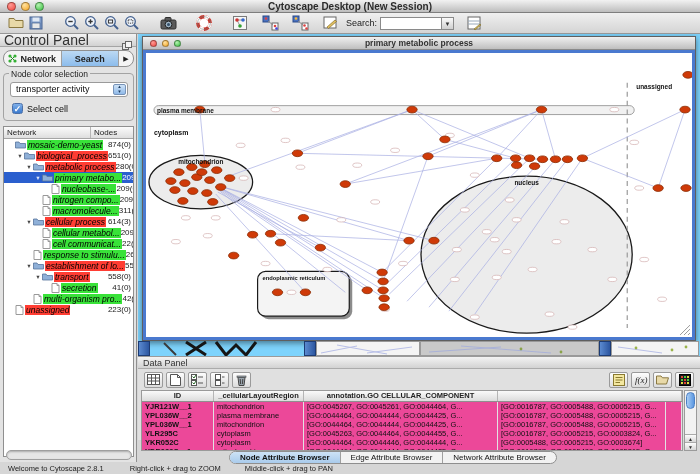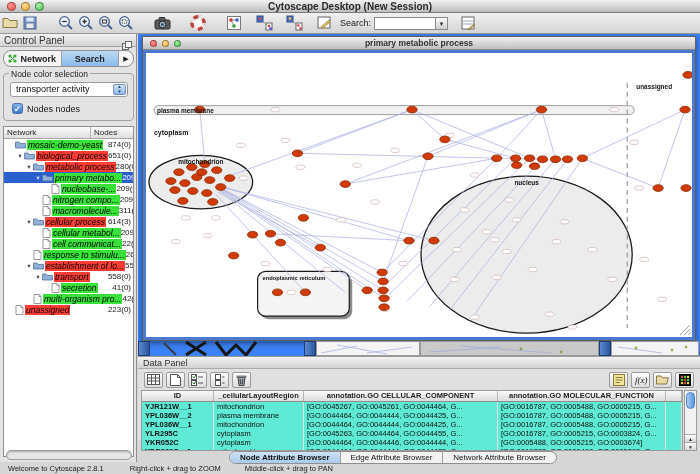--- a/index.html
+++ b/index.html
@@ -13,35 +13,35 @@
   .lights { position:absolute; left:7px; top:2px; display:flex; gap:5px; }
   .light { width:9px; height:9px; border-radius:50%; border:1px solid rgba(0,0,0,.35); }
   .light.red { background:radial-gradient(circle at 35% 30%, #ff9a94, #f04a42); }
   .light.yellow { background:radial-gradient(circle at 35% 30%, #ffe2a0, #f5a623); }
   .light.green { background:radial-gradient(circle at 35% 30%, #b6f2b2, #37bf3e); }
   .lights.small .light { width:7px; height:7px; }
 
   
   #toolbar { position:absolute; left:0; top:13px; width:700px; height:21px;
     background:linear-gradient(#f0f0f0,#d4d4d4); border-bottom:1px solid #979797;
-    display:flex; align-items:center; padding-left:0; }
+    display:flex; align-items:center; padding-left:6px; }
   .tb-icon { width:20px; height:19px; display:flex; align-items:center; justify-content:center; flex:0 0 auto; }
   .tb-gap { width:10px; flex:0 0 auto; }
   .tb-gap-lg { width:16px; flex:0 0 auto; }
   #search-label { font-size:9px; color:#222; margin:0 3px 0 6px; }
   #search-input { width:62px; height:13px; border:1px solid #8a8a8a; background:#fff; font-size:9px; padding:0 2px; }
   #search-arrow { width:12px; height:13px; border:1px solid #8a8a8a; border-left:none;
     background:linear-gradient(#fafafa,#cfcfcf); font-size:6px; line-height:12px; text-align:center; color:#333; }
 
   
   #control-panel { position:absolute; left:0; top:34px; width:137px; height:428px;
     background:#e3e3e3; border-right:1px solid #8f8f8f; }
   #cp-title { position:absolute; left:0; top:0; width:100%; height:13px;
     background:linear-gradient(#f3f3f3,#d2d2d2); border-bottom:1px solid #a5a5a5;
-    font-size:10px; color:#333; line-height:13px; padding-left:4px; }
+    font-size:14px; color:#333; line-height:13px; padding-left:4px; }
   #cp-float { position:absolute; right:4px; top:2px; }
   #cp-tabs { position:absolute; left:3px; top:16px; width:131px; height:17px; display:flex;
     border:1px solid #8f8f8f; border-radius:8px; background:#f4f4f4; overflow:hidden; }
   .cp-tab { flex:1; display:flex; align-items:center; justify-content:center; gap:3px;
     font-size:9px; font-weight:bold; color:#222; border-right:1px solid #9f9f9f; }
   .cp-tab.active { background:linear-gradient(#bcd9f3,#8cbcec); }
   .cp-tab-arrow { flex:0 0 14px; display:flex; align-items:center; justify-content:center; font-size:7px; color:#222; }
   #cp-group { position:absolute; left:3px; top:39px; width:131px; height:48px;
     border:1px solid #a3a3a3; border-radius:4px; }
   #cp-group-legend { position:absolute; left:5px; top:-5px; background:#e3e3e3; padding:0 2px; font-size:8.5px; color:#222; }
@@ -64,41 +64,41 @@
   .tree-row .arrow { width:8px; font-size:5.5px; color:#444; text-align:center; flex:0 0 auto; }
   .tree-row.selected .arrow { color:#dce6f8; }
   .tree-row .chip { padding:0 1px; line-height:10px; color:#000; flex:0 0 auto; overflow:hidden; max-width:92px;font-style:italic; }
   .chip.green { background:#39e239; }
   .chip.red { background:#ff3d33; }
   .tree-row .count { margin-left:auto; padding-right:2px; font-size:8px; color:#222; flex:0 0 auto; }
   .tree-row.selected .count { color:#fff; }
   .tree-icon { flex:0 0 auto; margin-right:1px; }
 
   
-  #desktop { position:absolute; left:138px; top:34px; width:562px; height:360px; background:#3b82f6; overflow:hidden; }
+  #desktop { position:absolute; left:138px; top:34px; width:562px; height:360px; background:#7dd3fc; overflow:hidden; }
   #net-window { position:absolute; left:4px; top:2px; width:554px; height:305px;
     border:1px solid #5f5f5f; background:#ccc; box-shadow:0 2px 6px rgba(0,0,0,.45); }
   #nw-titlebar { height:13px; background:linear-gradient(#f0f0f0,#bfbfbf); border-bottom:1px solid #8a8a8a; position:relative; }
   #nw-titlebar .title { text-align:center; font-size:8.5px; font-weight:bold; color:#333; line-height:12px; }
   #nw-body { position:absolute; left:0; top:13px; right:0; bottom:0; border:3px solid #4a79cf; background:#fff; }
   #net-svg { display:block; width:100%; height:100%; }
   .frag { position:absolute; top:307px; height:15px; }
   .frag.blue { width:12px; background:linear-gradient(90deg,#5b8ad0,#2c56a0); border:1px solid #1d3c74; }
   .frag.white { background:#f4f4f4; border:1px solid #999; }
   .frag.gray { background:#c9c9c9; border:1px solid #999; }
 
   
   #data-panel { position:absolute; left:138px; top:356px; width:562px; height:84px; background:#e0e0e0; border-top:1px solid #9a9a9a; }
   #dp-title { height:12px; background:linear-gradient(#f3f3f3,#d2d2d2); border-bottom:1px solid #ababab;
     font-size:9px; color:#333; line-height:12px; padding-left:5px; }
   #dp-toolbar { position:absolute; left:0; top:13px; width:100%; height:19px; display:flex; align-items:center; padding:0 6px; }
   .dp-icon { width:19px; height:16px; border:1px solid #9a9a9a; border-radius:2px; background:linear-gradient(#fdfdfd,#dcdcdc);
     display:flex; align-items:center; justify-content:center; margin-right:3px; }
   #dp-spacer { flex:1; }
-  #dt-wrap { position:absolute; left:3px; top:33px; right:17px; height:61px; background:#5eead4; border:1px solid #9a9a9a; overflow:hidden; }
+  #dt-wrap { position:absolute; left:3px; top:33px; right:17px; height:61px; background:#ec4899; border:1px solid #9a9a9a; overflow:hidden; }
   #dt-header { display:flex; height:11px; background:linear-gradient(#fafafa,#dcdcdc); border-bottom:1px solid #8f8f8f; }
   #dt-header .hc { font-size:7.5px; font-weight:bold; color:#222; line-height:10px; text-align:center;
     border-right:1px solid #b5b5b5; overflow:hidden; white-space:nowrap; }
   .dt-row { display:flex; height:9px; }
   .dt-row .c { font-size:7.5px; line-height:9px; padding-left:3px; color:#111; border-right:1px solid #e2e2e2; overflow:hidden; white-space:nowrap; }
   .dt-row .c.id { font-weight:bold; }
   .cw0{width:72px;} .cw1{width:90px;} .cw2{width:194px;} .cw3{width:168px;} .cw4{flex:1;}
   #dt-scroll { position:absolute; right:3px; top:33px; width:13px; height:61px; border:1px solid #9a9a9a; background:#f2f2f2; }
   #dt-thumb { position:absolute; left:1px; right:1px; top:1px; height:17px; border-radius:5px;
     background:linear-gradient(90deg,#a8cdf5,#5a96e0); border:1px solid #4a7fc4; }
@@ -273,21 +273,21 @@
     <div id="cp-group-legend">Node color selection</div>
     <div id="cp-combo">
       <span>transporter activity</span>
       <div class="stepper">
           <span>▲</span>
           <span>▼</span>
         </div>
     </div>
     <div id="cp-check-row">
       <div id="cp-checkbox">✓</div>
-      <span id="cp-check-label">Nodes nodes</span>
+      <span id="cp-check-label">Select cell</span>
     </div>
   </div>
   <div id="tree-wrap">
     <div id="tree-header">
       <div class="th network">Network</div>
       <div class="th nodes">Nodes</div>
     </div>
     <div id="tree-rows">
         <div class="tree-row">
           <span style="display:inline-block;flex:0 0 auto;width:3px"></span>
@@ -714,21 +714,20 @@
           <rect x="5" y="8" width="2" height="2" fill="#d43"></rect>
           <rect x="8" y="8" width="2" height="2" fill="#dd4"></rect>
         </svg>
     </div>
   </div>
   <div id="dt-wrap">
     <div id="dt-header">
         <div class="hc cw0">ID</div>
         <div class="hc cw1">_cellularLayoutRegion</div>
         <div class="hc cw2">annotation.GO CELLULAR_COMPONENT</div>
-        <div class="hc cw3">annotation.GO MOLECULAR_FUNCTION</div>
         <div class="hc cw4"></div>
       </div>
     <div id="dt-body">
         <div class="dt-row">
           <div class="c cw0 id">YJR121W__1</div>
           <div class="c cw1">mitochondrion</div>
           <div class="c cw2">[GO:0045267, GO:0045261, GO:0044464, G...</div>
           <div class="c cw3">[GO:0016787, GO:0005488, GO:0005215, G...</div>
           <div class="c cw4"></div>
         </div>

